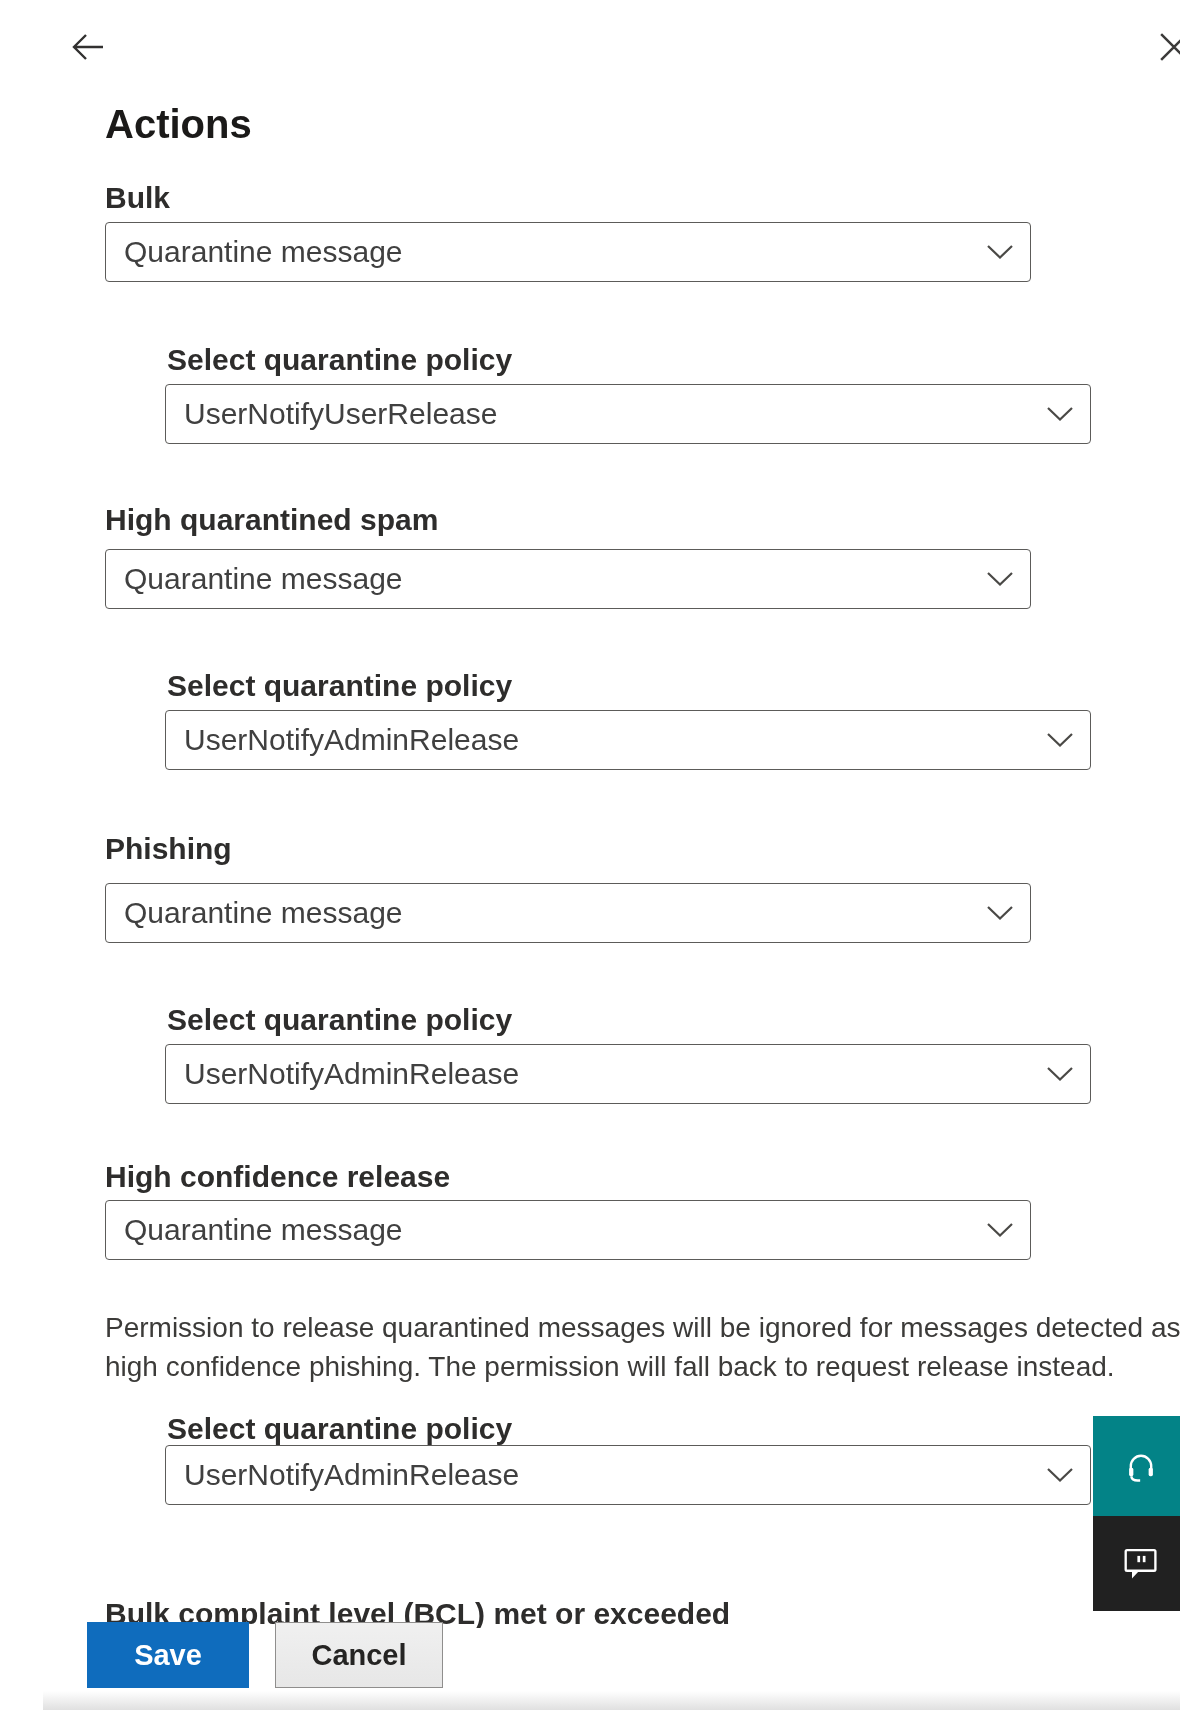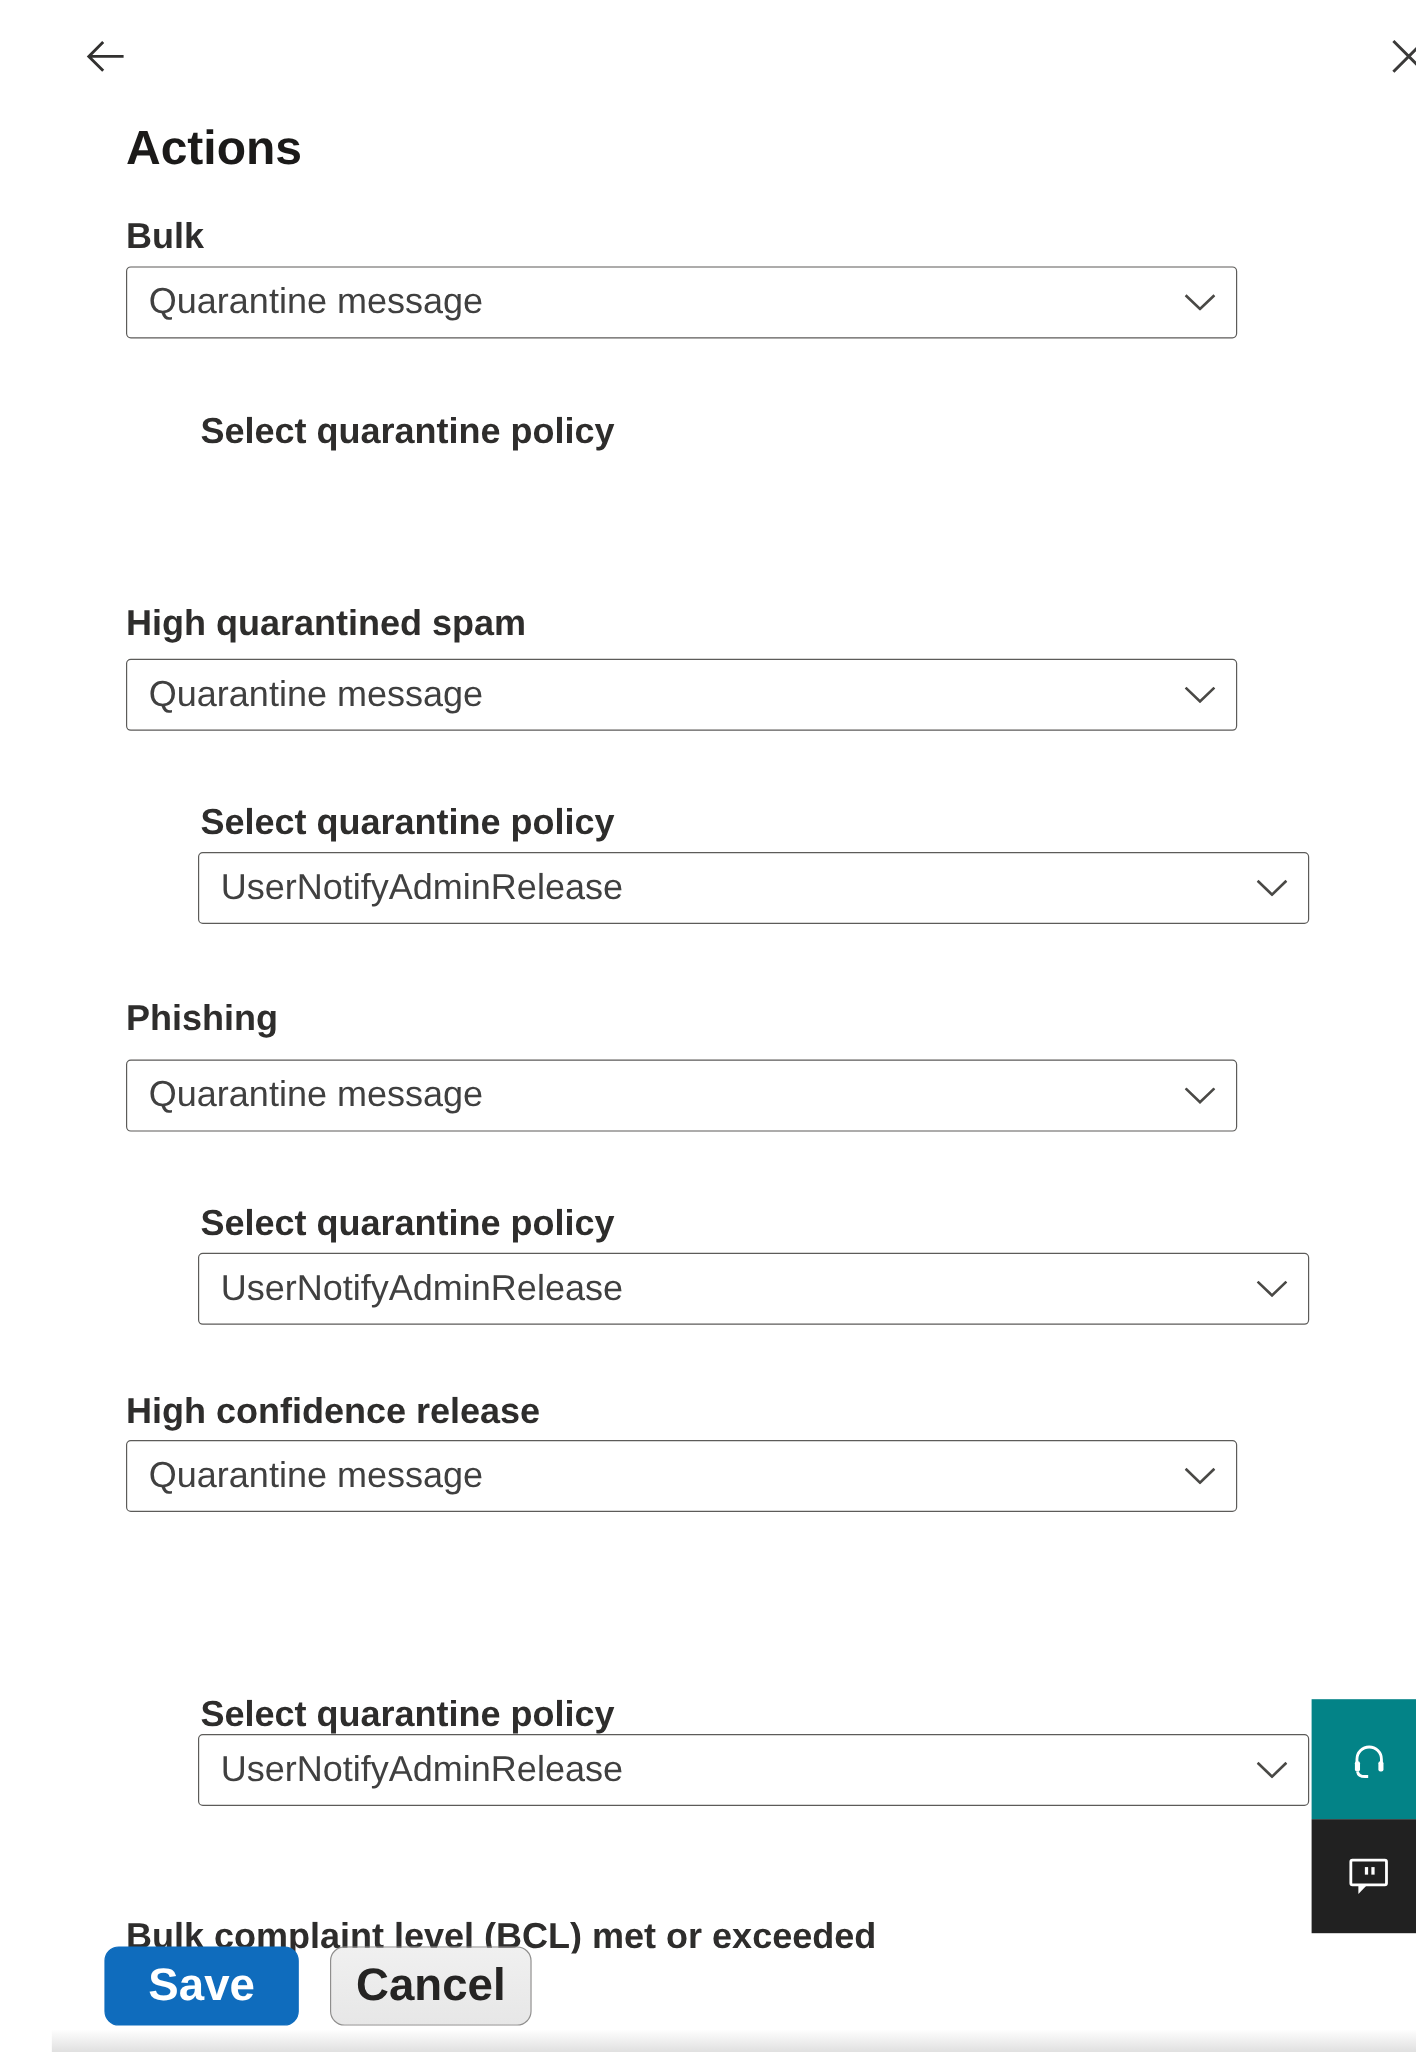--- a/index.html
+++ b/index.html
@@ -44,22 +44,22 @@
     position:absolute;left:62px;top:1308px;
     font-size:28px;line-height:39px;color:#3c3b39;white-space:nowrap;
   }
   .bulk-clip{
     position:absolute;left:62px;top:1595px;
     clip-path:inset(0 0 5px 0);
   }
   .btn{
     position:absolute;box-sizing:border-box;
     font-family:"Liberation Sans", sans-serif;
-    font-size:38px;font-weight:600;
-    border-radius:12px;cursor:pointer;
+    font-size:29px;font-weight:600;
+    border-radius:0;cursor:pointer;
     display:flex;align-items:center;justify-content:center;
   }
   .btn-primary{
     left:44px;top:1622px;width:162px;height:66px;
     background:#0f6cbd;border:1.5px solid #0f6cbd;color:#ffffff;
   }
   .btn-default{
     left:232px;top:1622px;width:168px;height:66px;
     background:linear-gradient(180deg,#f0f0f0,#e7e7e7);
     border:1.5px solid #8f8e8d;color:#252423;
@@ -100,20 +100,26 @@
   <div class="page-title">Actions</div>
 
   <div class="lbl" style="left:62px;top:179px;">Bulk</div>
   <div class="dd" style="left:62px;top:222px;">
     <span class="val">Quarantine message</span>
     <svg class="chev" width="26" height="14" viewBox="0 0 26 14">
       <path d="M1 1 L13 12.5 L25 1" fill="none" stroke="#4a4946" stroke-width="2.2"></path>
     </svg>
   </div>
   <div class="lbl" style="left:124px;top:341px;">Select quarantine policy</div>
+  <div class="dd" style="left:122px;top:384px;">
+    <span class="val">UserNotifyUserRelease</span>
+    <svg class="chev" width="26" height="14" viewBox="0 0 26 14">
+      <path d="M1 1 L13 12.5 L25 1" fill="none" stroke="#4a4946" stroke-width="2.2"></path>
+    </svg>
+  </div>
 
   <div class="lbl" style="left:62px;top:501px;">High quarantined spam</div>
   <div class="dd" style="left:62px;top:549px;">
     <span class="val">Quarantine message</span>
     <svg class="chev" width="26" height="14" viewBox="0 0 26 14">
       <path d="M1 1 L13 12.5 L25 1" fill="none" stroke="#4a4946" stroke-width="2.2"></path>
     </svg>
   </div>
   <div class="lbl" style="left:124px;top:667px;">Select quarantine policy</div>
   <div class="dd" style="left:122px;top:710px;">
@@ -139,20 +145,24 @@
   </div>
 
   <div class="lbl" style="left:62px;top:1158px;">High confidence release</div>
   <div class="dd" style="left:62px;top:1200px;">
     <span class="val">Quarantine message</span>
     <svg class="chev" width="26" height="14" viewBox="0 0 26 14">
       <path d="M1 1 L13 12.5 L25 1" fill="none" stroke="#4a4946" stroke-width="2.2"></path>
     </svg>
   </div>
 
+  <div class="note">
+    <div>Permission to release quarantined messages will be ignored for messages detected as</div>
+    <div>high confidence phishing. The permission will fall back to request release instead.</div>
+  </div>
 
   <div class="lbl" style="left:124px;top:1410px;">Select quarantine policy</div>
   <div class="dd" style="left:122px;top:1445px;">
     <span class="val">UserNotifyAdminRelease</span>
     <svg class="chev" width="26" height="14" viewBox="0 0 26 14">
       <path d="M1 1 L13 12.5 L25 1" fill="none" stroke="#4a4946" stroke-width="2.2"></path>
     </svg>
   </div>
 
   <div class="bulk-clip">

